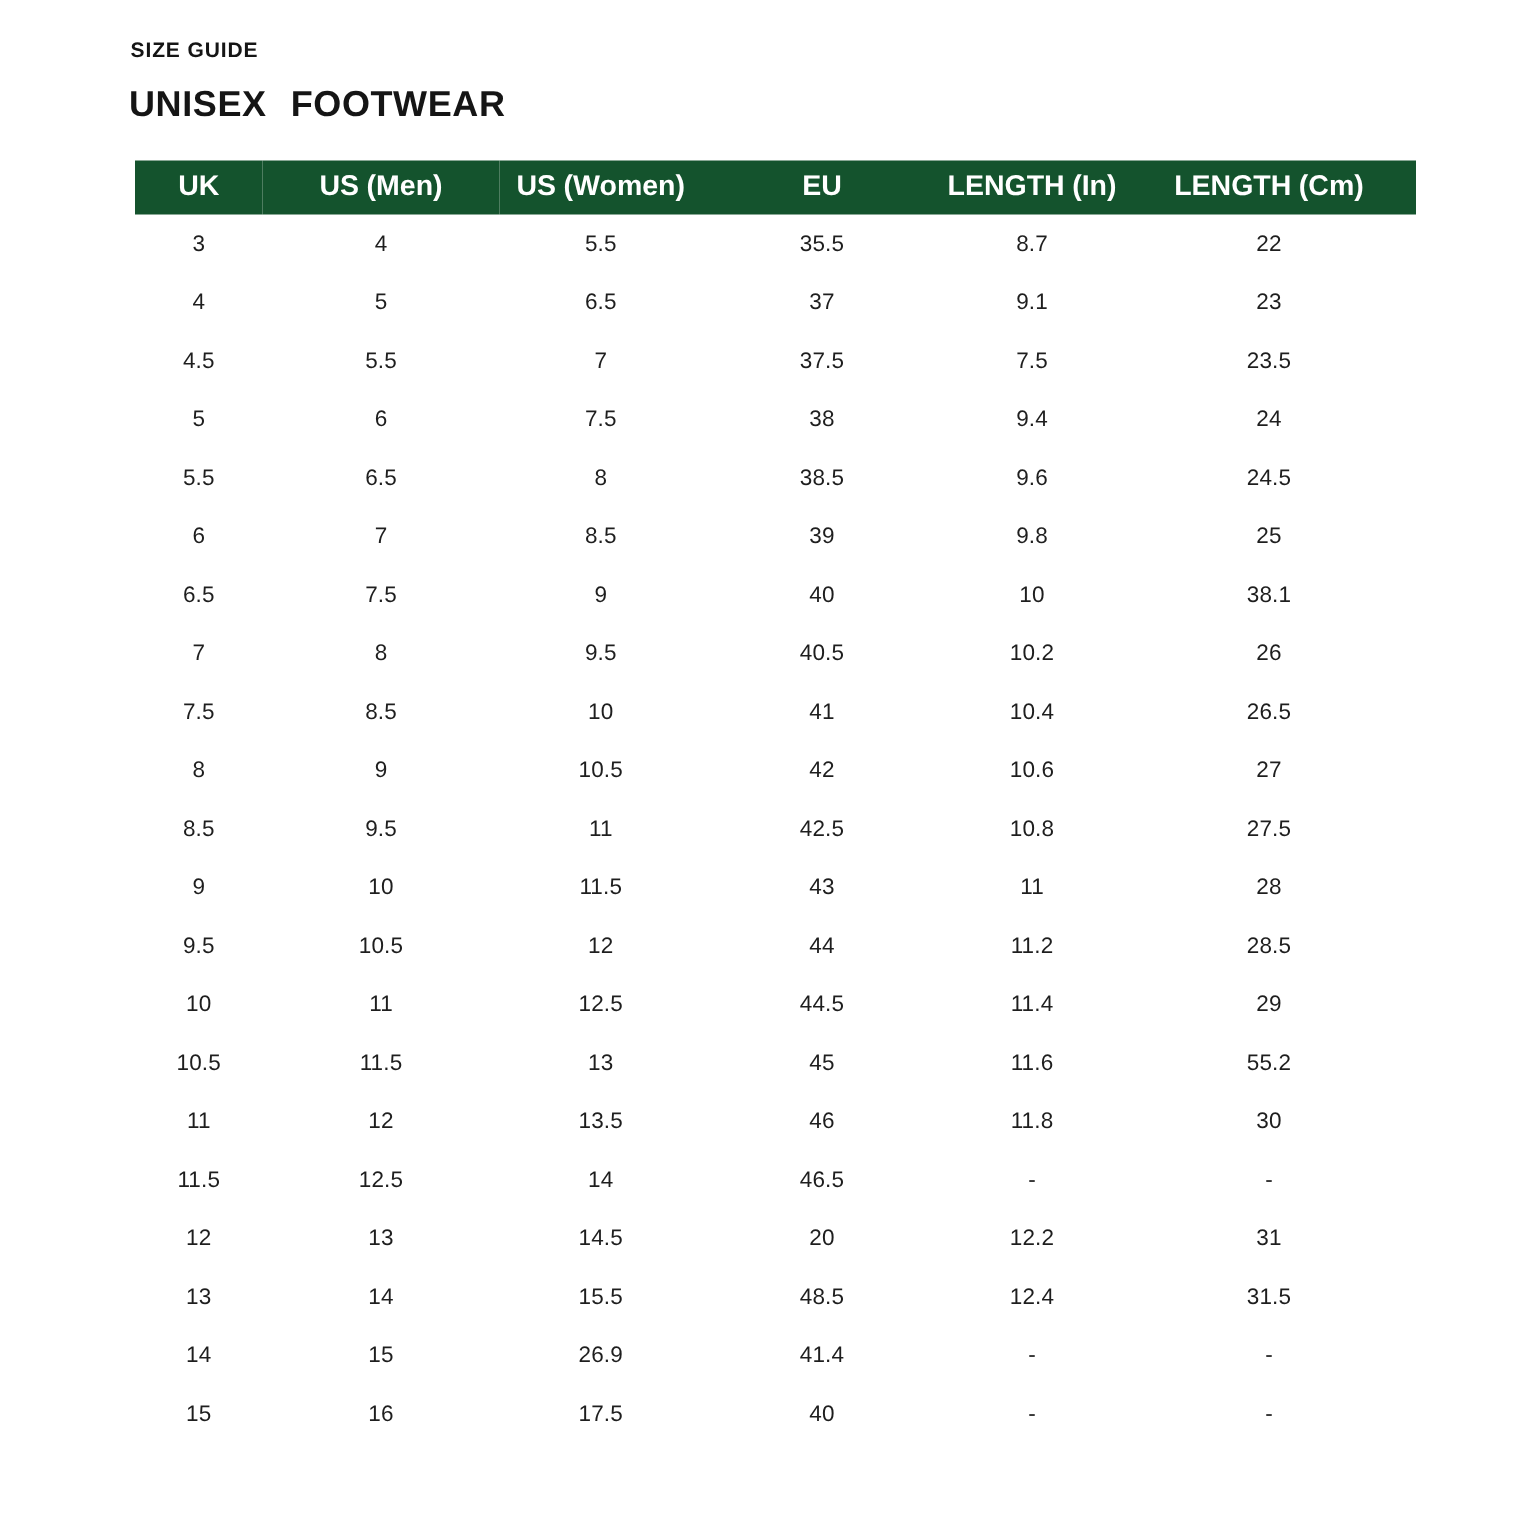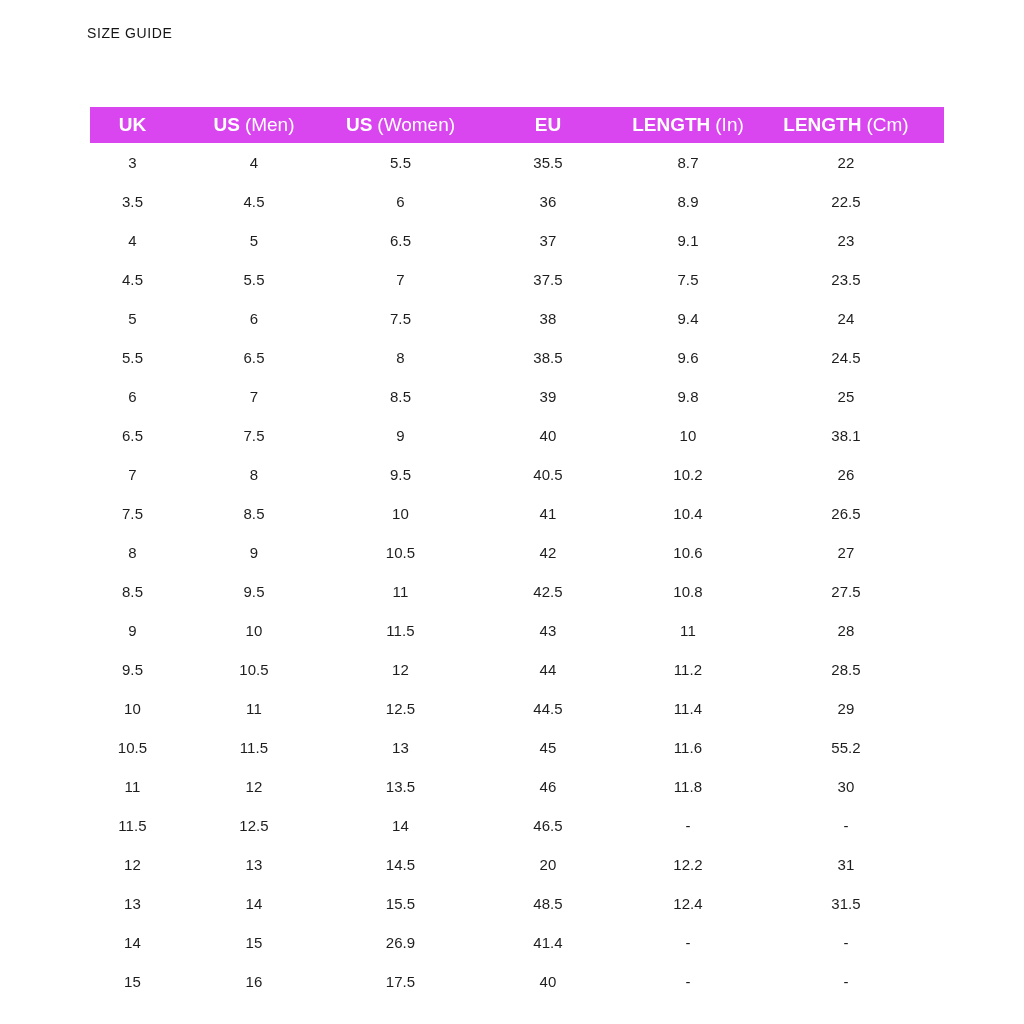--- a/index.html
+++ b/index.html
@@ -16,21 +16,21 @@
   }
   .page {
     position: absolute;
     inset: 0;
   }
   .eyebrow {
     position: absolute;
     left: 87px;
     top: 25px;
     font-size: 14px;
-    font-weight: 400;
+    font-weight: 700;
     letter-spacing: 0.6px;
     color: #151515;
   }
   .title {
     position: absolute;
     left: 86px;
     top: 56px;
     margin: 0;
     font-size: 24px;
     font-weight: 800;
@@ -40,54 +40,55 @@
   }
   table.size-table {
     position: absolute;
     left: 90px;
     top: 107px;
     width: 854px;
     border-collapse: collapse;
     table-layout: fixed;
   }
   thead tr {
-    background: #d946ef;
+    background: #14532d;
     height: 36px;
   }
   th {
     color: #ffffff;
     font-size: 19px;
     font-weight: 400;
     text-align: center;
     padding: 0;
     white-space: nowrap;
     overflow: visible;
   }
   th .th-bold {
     font-weight: 700;
   }
   th .th-unit:not(:empty) {
     margin-left: 5px;
-    font-weight: 400;
+    font-weight: 700;
   }
   tbody td {
     height: 39px;
     text-align: center;
     vertical-align: middle;
     font-size: 15px;
     color: #1e1e1e;
     padding: 0;
     letter-spacing: 0.1px;
   }
 </style>
 </head>
 <body>
 
 <div class="page">
   <div class="eyebrow">SIZE GUIDE</div>
+  <h1 class="title">UNISEX FOOTWEAR</h1>
 
   <table class="size-table">
     <colgroup id="table-colgroup">
         <col style="width: 85px;">
         <col style="width: 158px;">
         <col style="width: 135px;">
         <col style="width: 160px;">
         <col style="width: 120px;">
         <col style="width: 196px;">
       </colgroup>
@@ -104,28 +105,20 @@
     <tbody id="table-body">
         <tr>
           <td>3</td>
           <td>4</td>
           <td>5.5</td>
           <td>35.5</td>
           <td>8.7</td>
           <td>22</td>
         </tr>
         <tr>
-          <td>3.5</td>
-          <td>4.5</td>
-          <td>6</td>
-          <td>36</td>
-          <td>8.9</td>
-          <td>22.5</td>
-        </tr>
-        <tr>
           <td>4</td>
           <td>5</td>
           <td>6.5</td>
           <td>37</td>
           <td>9.1</td>
           <td>23</td>
         </tr>
         <tr>
           <td>4.5</td>
           <td>5.5</td>

